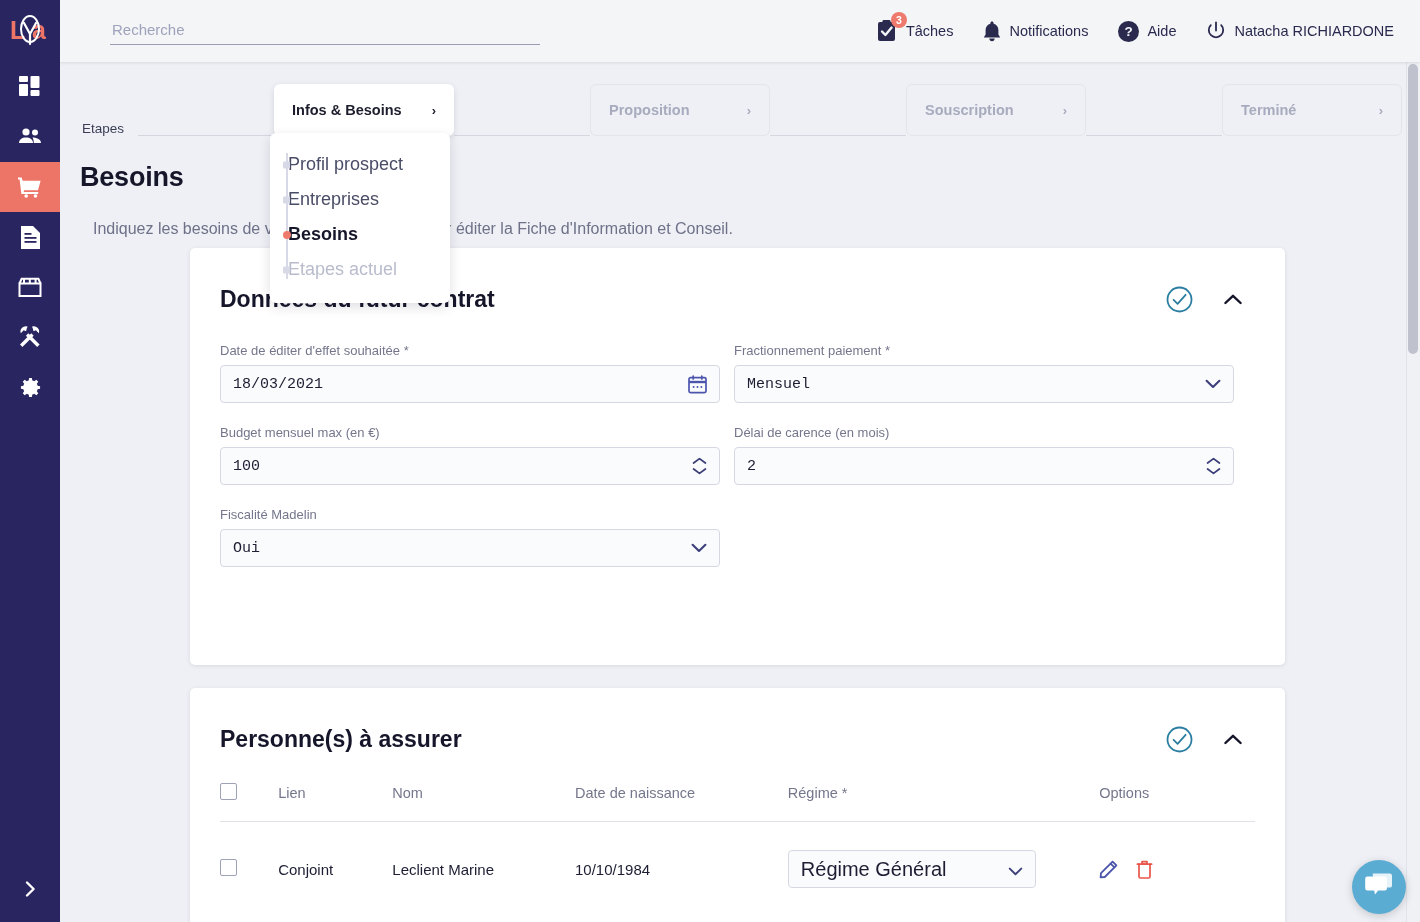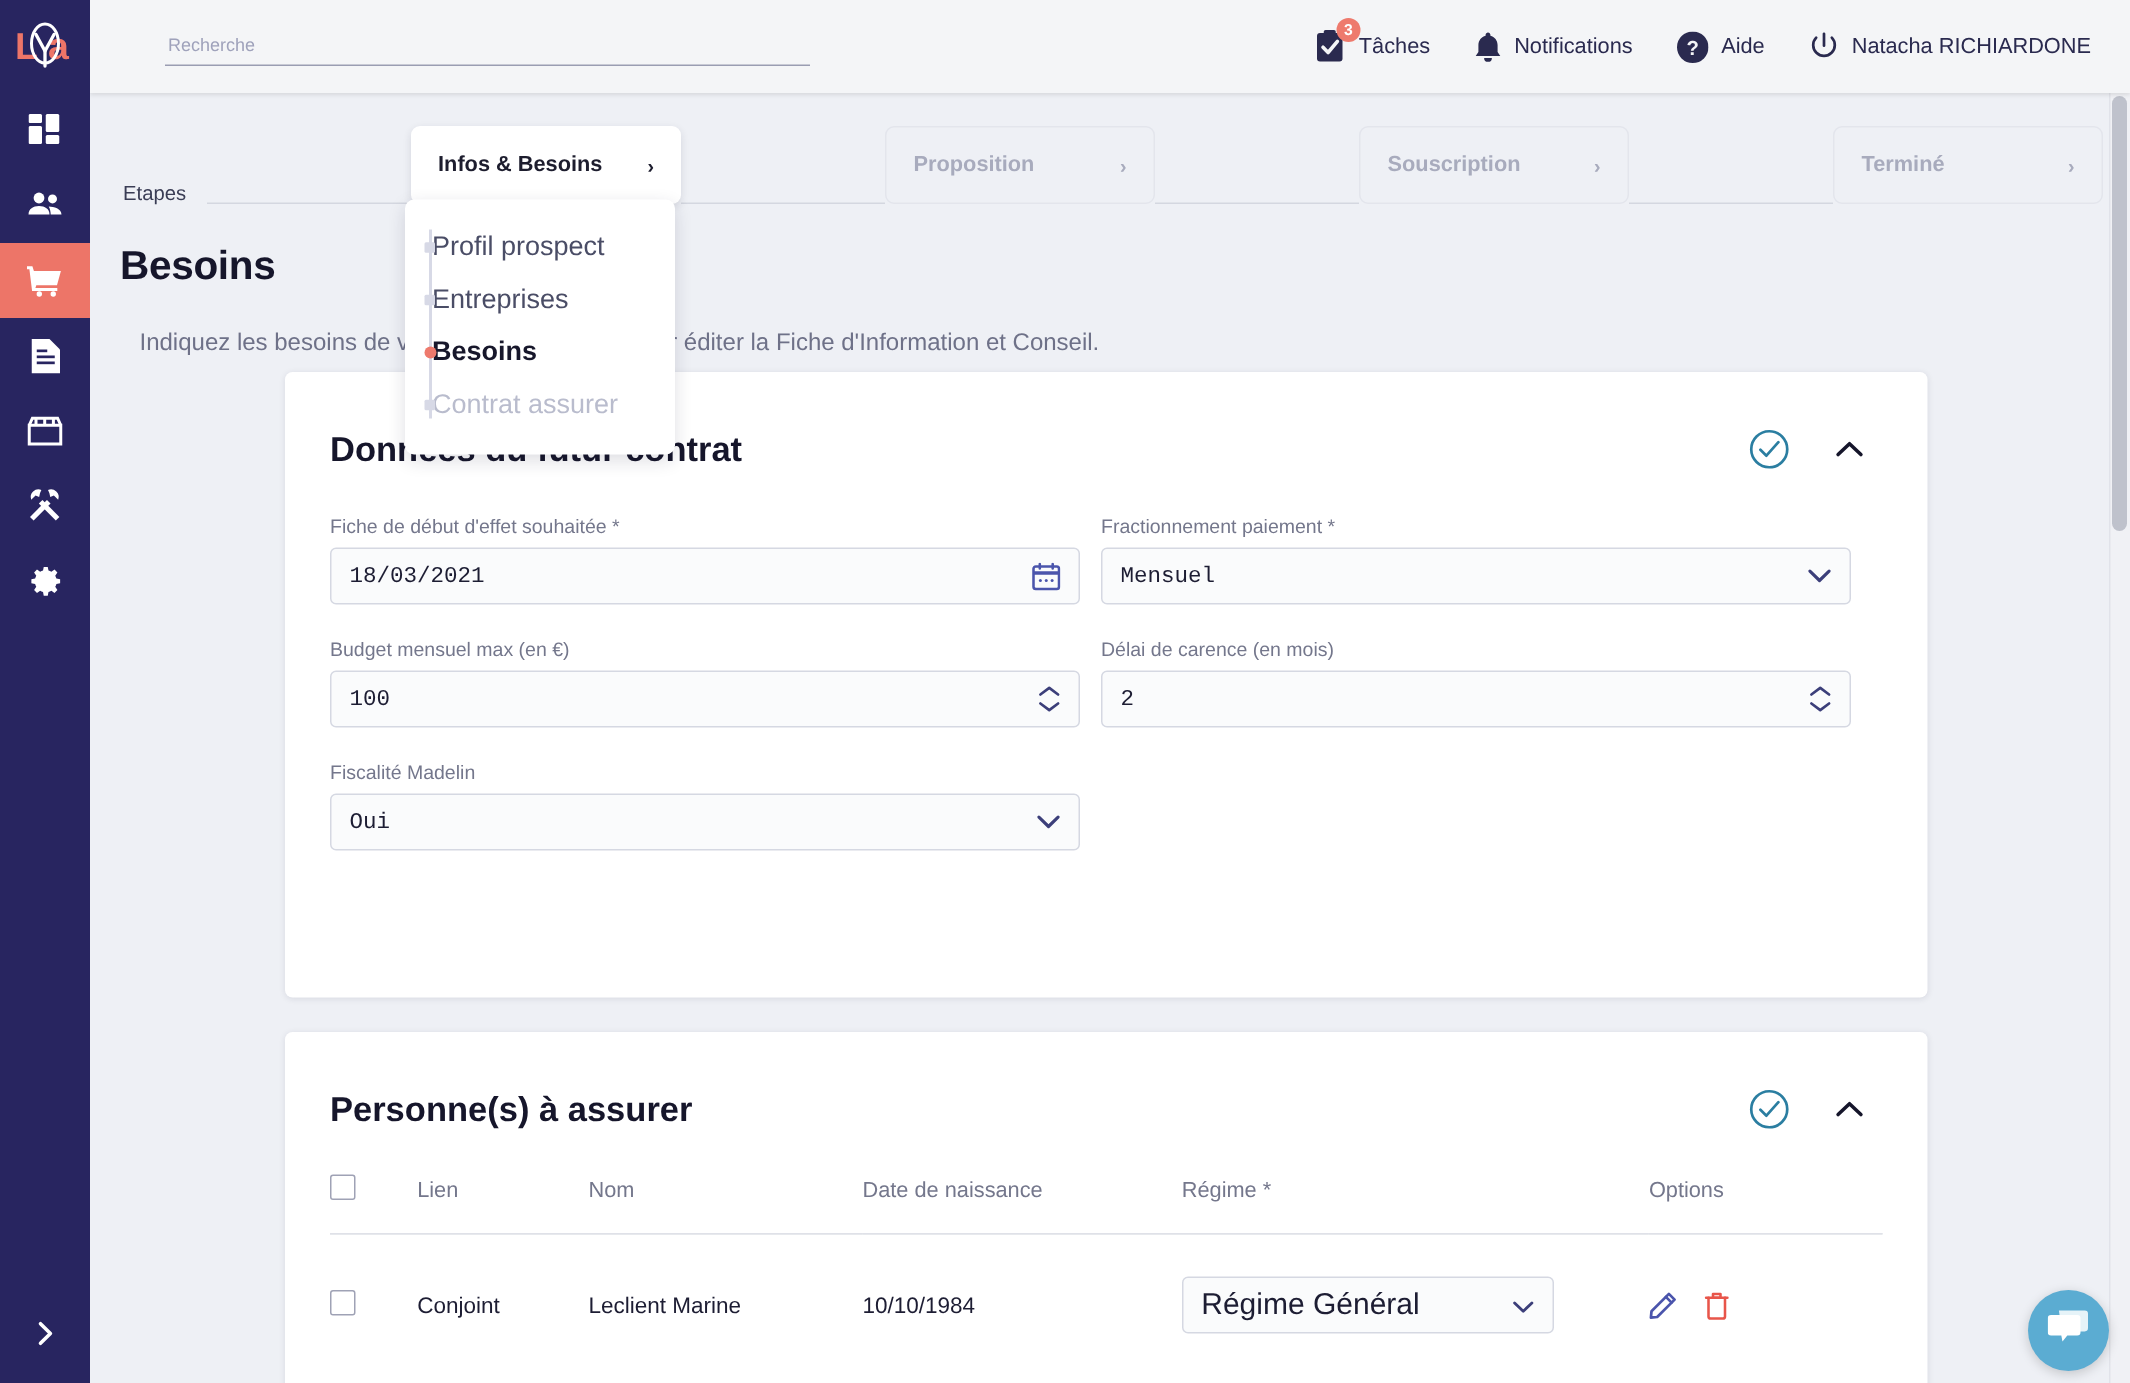--- a/index.html
+++ b/index.html
@@ -37,21 +37,21 @@
   
   .topbar {
     position: absolute; left: 60px; top: 0; width: 1360px; height: 62px;
     background: #f4f5f7; display: flex; align-items: center;
     box-shadow: 0 1px 3px rgba(0,0,0,0.10);
     z-index: 30;
   }
   .search-wrap { margin-left: 50px; width: 430px; }
   .search-input {
     width: 100%; border: none; border-bottom: 1px solid #9a9db2; background: transparent;
-    font-size: 12px; color: #3c3f58; padding: 4px 2px 6px 2px; outline: none;
+    font-size: 15px; color: #3c3f58; padding: 4px 2px 6px 2px; outline: none;
     font-family: "Liberation Sans", sans-serif;
   }
   .search-input::placeholder { color: #9fa2bb; }
   .top-actions { margin-left: auto; display: flex; align-items: center; gap: 30px; padding-right: 26px; }
   .top-action { display: flex; align-items: center; gap: 8px; color: #2a2a4f; font-size: 14.5px; cursor: pointer; position: relative; }
   .top-action .ticon { display: flex; align-items: center; position: relative; }
   .badge {
     position: absolute; top: -8px; right: -9px;
     background: #ee7a6d; color: #fff; border-radius: 50%;
     width: 16px; height: 16px; font-size: 10.5px; line-height: 16px; text-align: center;
@@ -390,21 +390,21 @@
             <svg width="20" height="13" viewBox="0 0 20 13" fill="none" stroke="currentColor" stroke-width="2.4" stroke-linecap="round" stroke-linejoin="round">
               <path d="M2.4 10 L10 2.8 L17.6 10"></path>
             </svg>
           </span>
         </div>
       </div>
 
       <div class="form-grid">
 
         <div>
-          <div class="field-label">Fiche de début d'effet souhaitée *</div>
+          <div class="field-label">Date de éditer d'effet souhaitée *</div>
           <div class="field-ctrl">
             <span class="val">18/03/2021</span>
             <span class="field-adorn">
               <svg width="19" height="19" viewBox="0 0 19 19" fill="none" stroke="#4b55ac" stroke-width="1.7">
                 <rect x="1" y="2.6" width="17" height="15" rx="1.5"></rect>
                 <path d="M1 7h17" stroke-width="2.4"></path>
                 <path d="M5.2 1 v3M13.8 1 v3" stroke-linecap="round"></path>
                 <circle cx="5.6" cy="12" r="1" fill="#4b55ac" stroke="none"></circle>
                 <circle cx="9.5" cy="12" r="1" fill="#4b55ac" stroke="none"></circle>
                 <circle cx="13.4" cy="12" r="1" fill="#4b55ac" stroke="none"></circle>
@@ -568,17 +568,17 @@
     <div class="submenu-item">
       <span class="dot"></span>
       <span>Entreprises</span>
     </div>
     <div class="submenu-item active">
       <span class="dot"></span>
       <span>Besoins</span>
     </div>
     <div class="submenu-item disabled">
       <span class="dot"></span>
-      <span>Contrat assurer</span>
+      <span>Etapes actuel</span>
     </div>
   </div>
 
 </div>
 
 </body></html>

